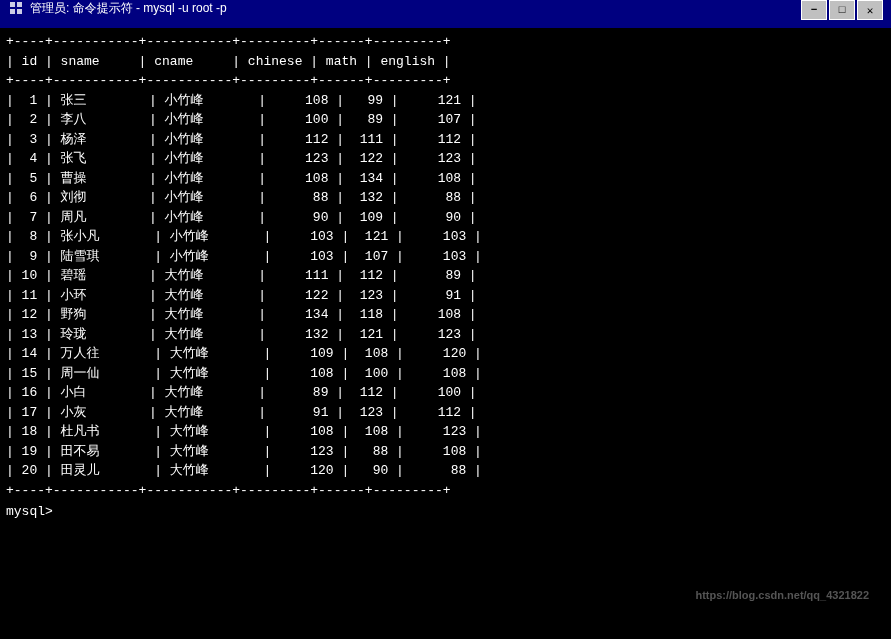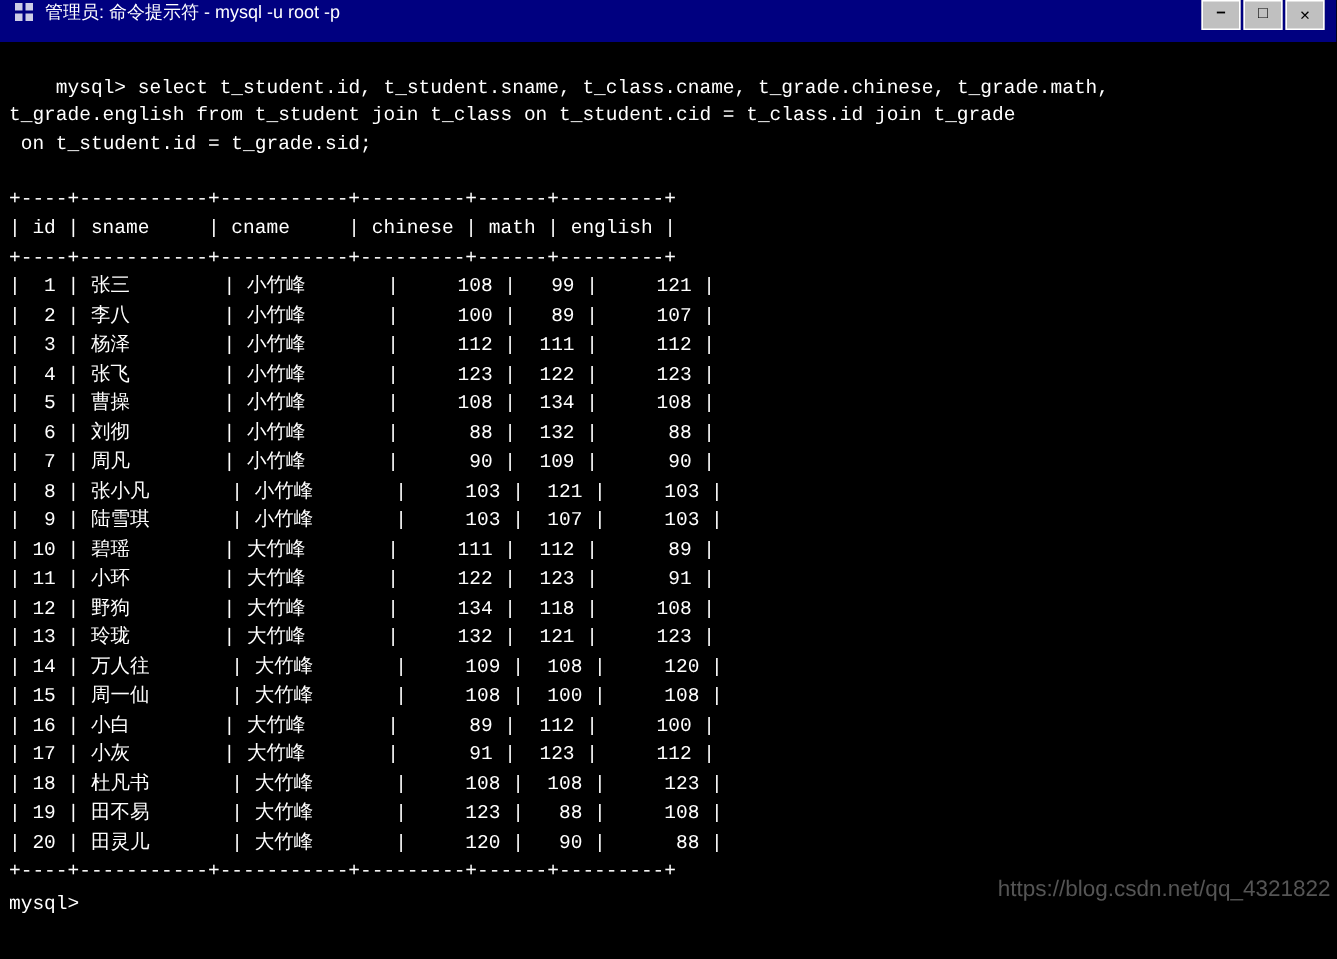--- a/index.html
+++ b/index.html
@@ -76,24 +76,25 @@
     }
 
     .result-line {
       color: #fff;
       margin-top: 3px;
       font-size: 13px;
     }
     .watermark {
       position: absolute;
       bottom: 38px;
-      right: 4px;
+      right: 22px;
       color: #555;
-      font-size: 15px;
+      font-size: 11px;
       font-family: Arial, sans-serif;
+      font-weight: bold;
     }
     .bottom-prompt {
       color: #fff;
       font-size: 13px;
       margin-top: 4px;
     }
 
     
     .table-container {
       font-family: 'Courier New', Consolas, monospace;
@@ -117,25 +118,20 @@
   </div>
   <div class="title-bar-text">管理员: 命令提示符 - mysql  -u root -p</div>
   <div class="title-bar-buttons">
     <div class="tb-btn">−</div>
     <div class="tb-btn">□</div>
     <div class="tb-btn close">✕</div>
   </div>
 </div>
 
 <div class="terminal">
-  <div class="cmd-line">
-    <span class="prompt">mysql&gt; </span><span class="sql-text">select t_student.id, t_student.sname, t_class.cname, t_grade.chinese, t_grade.math,
-t_grade.english from t_student join t_class on t_student.cid = t_class.id join t_grade
- on t_student.id = t_grade.sid;</span>
-  </div>
 
   <div class="table-container" id="table-output">+----+-----------+-----------+---------+------+---------+
 | id | sname     | cname     | chinese | math | english |
 +----+-----------+-----------+---------+------+---------+
 |  1 | 张三        | 小竹峰       |     108 |   99 |     121 |
 |  2 | 李八        | 小竹峰       |     100 |   89 |     107 |
 |  3 | 杨泽        | 小竹峰       |     112 |  111 |     112 |
 |  4 | 张飞        | 小竹峰       |     123 |  122 |     123 |
 |  5 | 曹操        | 小竹峰       |     108 |  134 |     108 |
 |  6 | 刘彻        | 小竹峰       |      88 |  132 |      88 |

